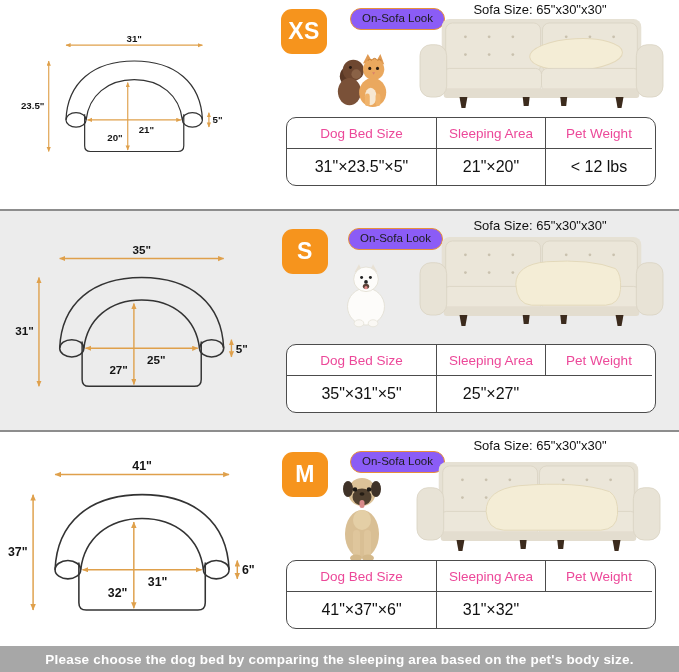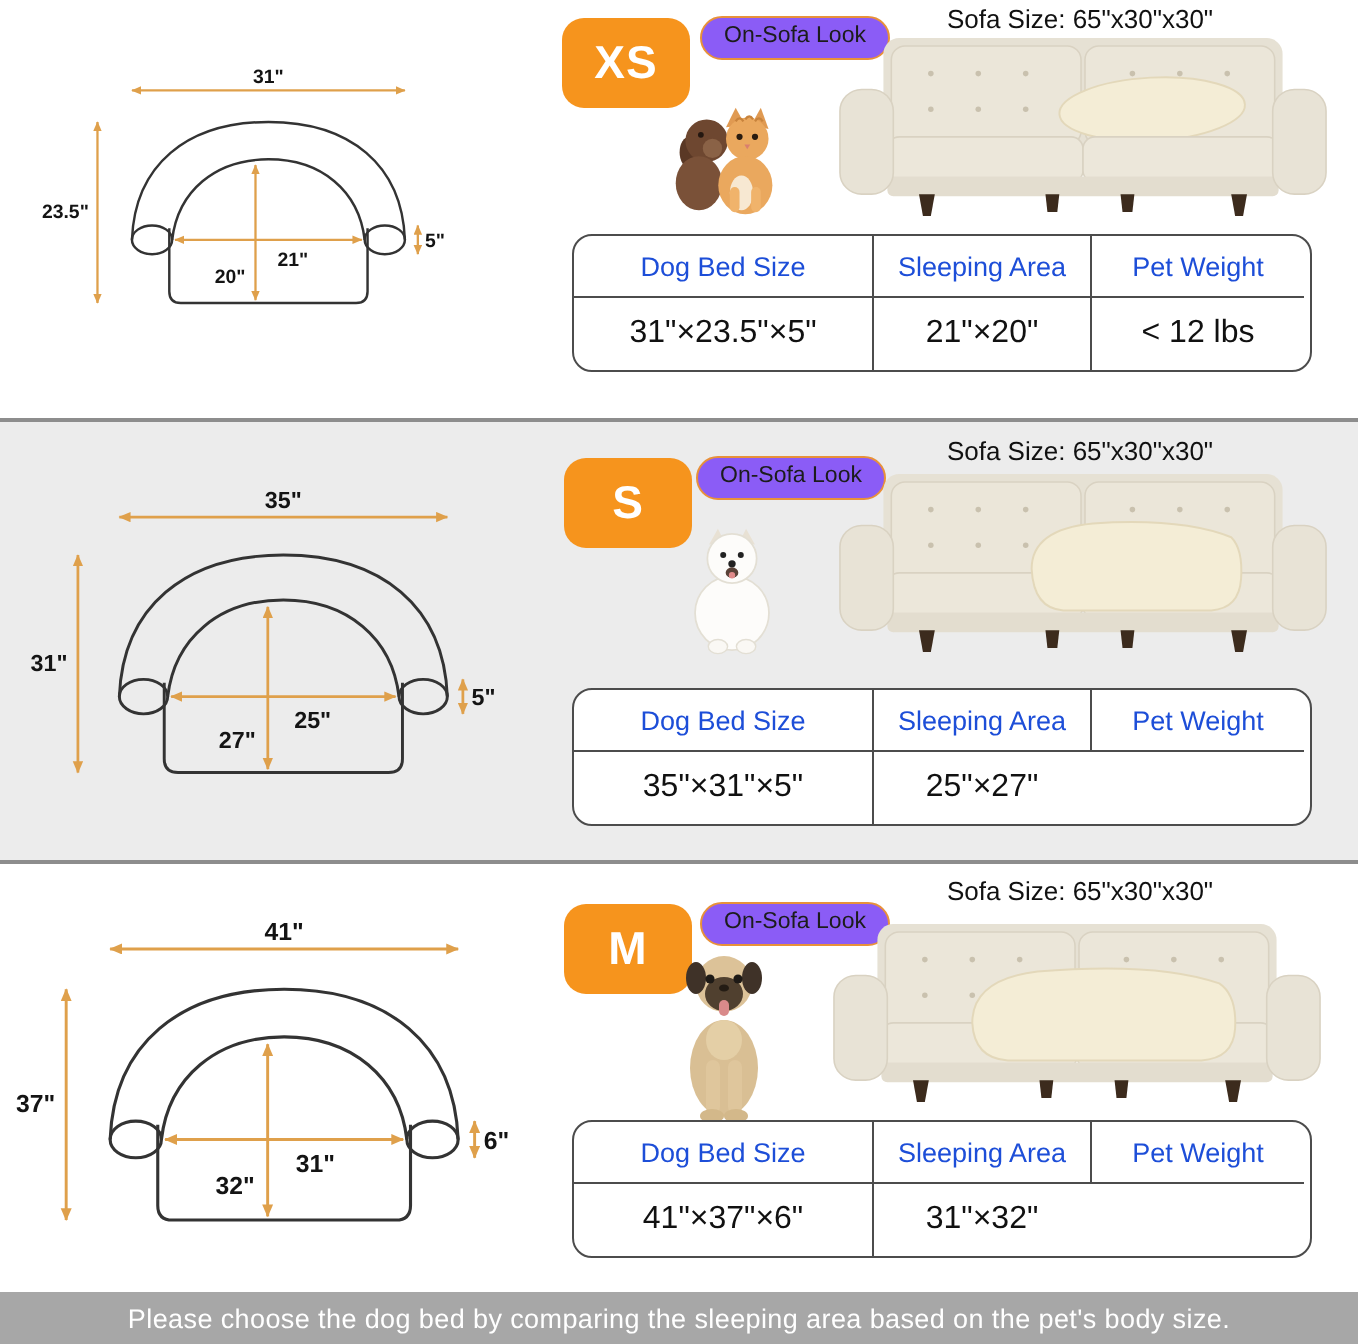--- a/index.html
+++ b/index.html
@@ -3,40 +3,40 @@
 <meta charset="utf-8">
 <style>
   html,body{margin:0;padding:0;background:#fff;}
   .page{position:relative;width:679px;height:672px;background:#fff;overflow:hidden;
         font-family:"Liberation Sans", sans-serif;color:#151515;}
   .row{position:relative;width:679px;box-sizing:border-box;}
   .row-xs{height:209px;background:#ffffff;}
   .row-s {height:221px;background:#ececec;border-top:2px solid #8d8d8d;}
   .row-m {height:216px;background:#ffffff;border-top:2px solid #8d8d8d;}
   .footer{position:relative;width:679px;height:26px;display:flex;align-items:center;justify-content:center;}
-  .footer span{color:#fff;font-size:13.5px;font-weight:normal;letter-spacing:.2px;}
+  .footer span{color:#fff;font-size:13.5px;font-weight:bold;letter-spacing:.2px;}
 
   .abs{position:absolute;}
-  .badge{width:64px;height:45px;border-radius:11px;display:flex;align-items:center;justify-content:center;
+  .badge{width:46px;height:45px;border-radius:11px;display:flex;align-items:center;justify-content:center;
          color:#fff;font-weight:bold;font-size:23px;letter-spacing:.5px;}
   .pill{border:1.5px solid #e8913a;border-radius:13px;background:#8b5cf6;padding:4px 11px;
         font-size:11.5px;color:#1c1c1c;white-space:nowrap;line-height:1;}
   .sofa-size{left:455px;width:170px;text-align:center;font-size:13px;color:#111;font-weight:500;white-space:nowrap;}
 
   
   .diagram{position:absolute;}
   .bedline{fill:none;stroke:#333;stroke-width:1.7;}
   .dimline{stroke:#dfa04b;stroke-width:1.6;}
   .dim{font-family:"Liberation Sans", sans-serif;font-size:13.5px;font-weight:600;fill:#141414;}
 
   
   .spec-table{position:absolute;left:286px;width:368px;background:#fff;border:1.6px solid #4c4c4c;
               border-radius:10px;display:grid;grid-template-columns:149px 109px 107px;overflow:hidden;}
   .tcell{display:flex;align-items:center;justify-content:center;}
-  .th{height:30px;border-bottom:1.5px solid #4c4c4c;font-size:13.5px;font-weight:500;color:#1d4ed8;}
+  .th{height:30px;border-bottom:1.5px solid #4c4c4c;font-size:13.5px;font-weight:500;color:#ec4899;}
   .tv{height:36px;font-size:16px;color:#111;}
   .cb{border-left:1.5px solid #4c4c4c;}
 
   svg text{user-select:none;}
 </style>
 </head>
 <body>
 
 <svg width="0" height="0" style="position:absolute" aria-hidden="true">
   <defs>

